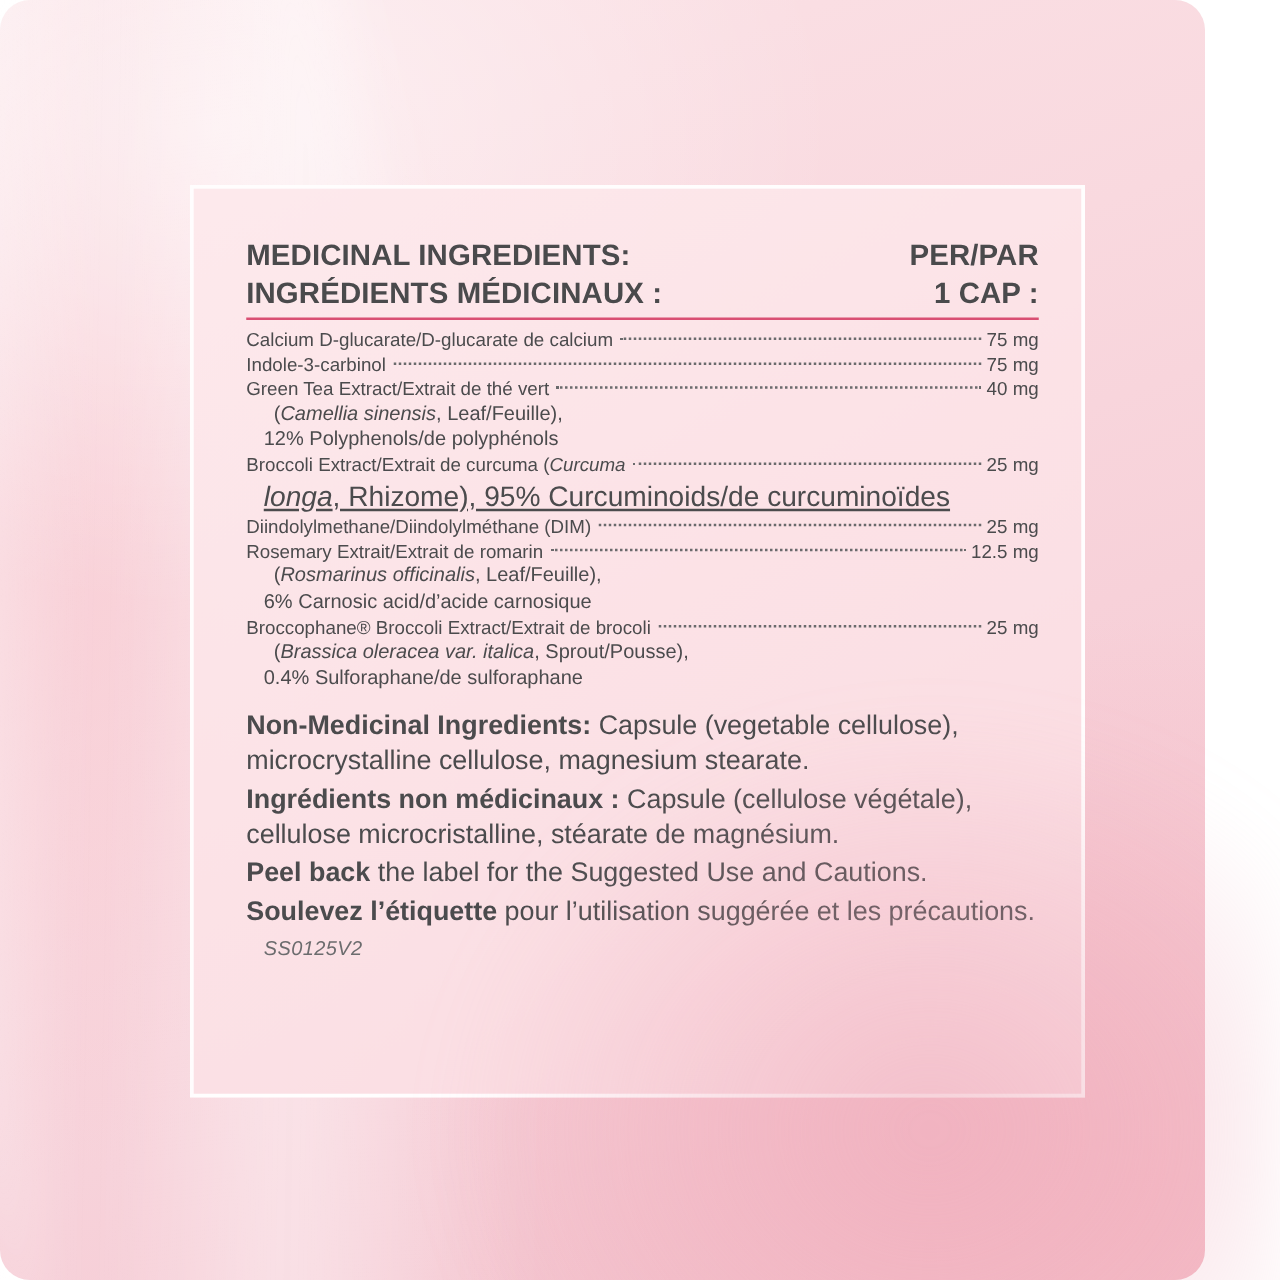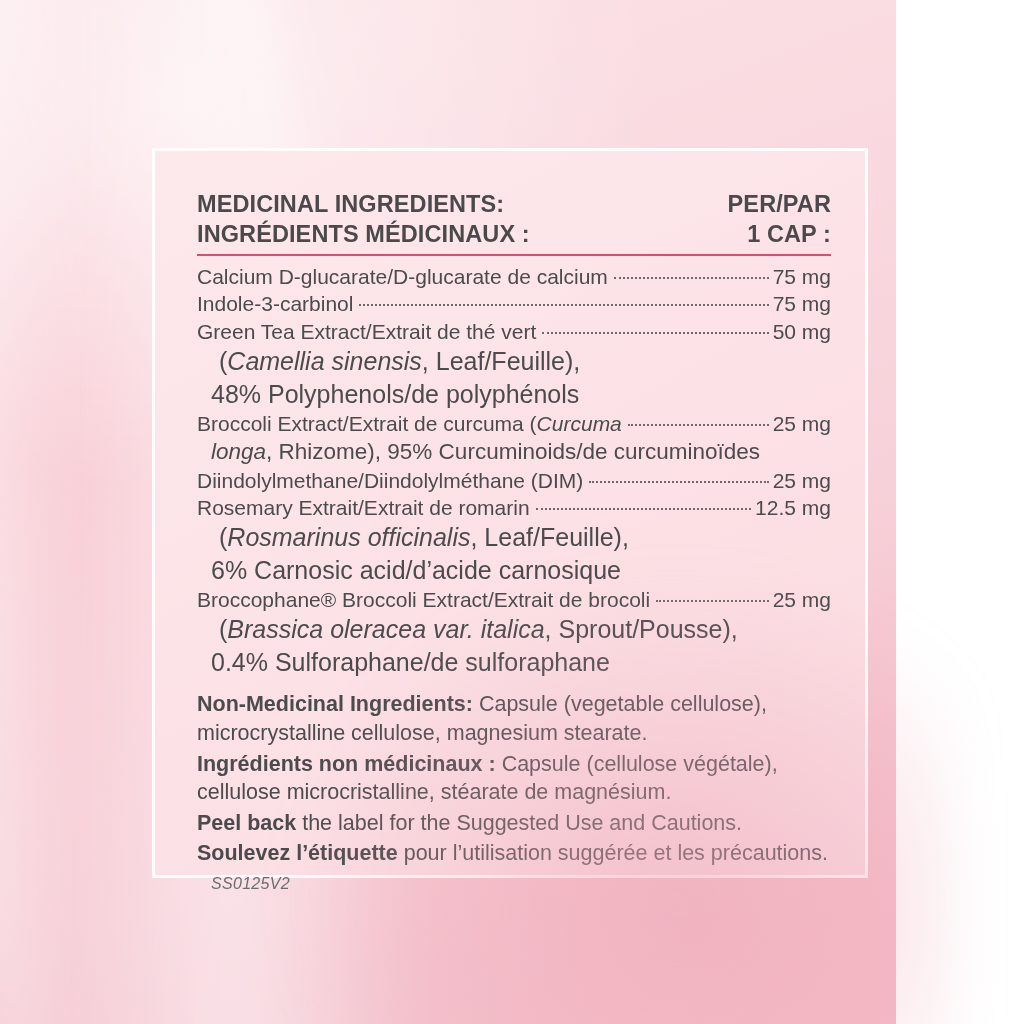--- a/index.html
+++ b/index.html
@@ -9,27 +9,28 @@
   body {
     width: 1024px;
     height: 1024px;
     font-family: "Liberation Sans", sans-serif;
     overflow: hidden;
   }
 
   
   #page {
     position: relative;
-    width: 896px;
+    width: 964px;
     height: 1024px;
     background:
       radial-gradient(ellipse 900px 700px at 18% 10%, rgba(255,255,255,0.55) 0%, rgba(255,255,255,0.0) 55%),
       radial-gradient(ellipse 700px 900px at 0% 40%, rgba(247,196,205,0.75) 0%, rgba(250,215,221,0.0) 60%),
       radial-gradient(ellipse 1000px 800px at 95% 95%, rgba(245,185,196,0.8) 0%, rgba(250,214,221,0.0) 60%),
       linear-gradient(160deg, #fbe3e7 0%, #f9d9df 35%, #f6cdd6 70%, #f3c2cd 100%);
+    border-radius: 24px;
   }
   
   #page::before {
     content: "";
     position: absolute;
     left: -120px;
     top: -60px;
     width: 520px;
     height: 1200px;
     background: linear-gradient(105deg, rgba(255,255,255,0.0) 0%, rgba(255,255,255,0.65) 22%, rgba(255,255,255,0.05) 42%, rgba(255,255,255,0.45) 62%, rgba(255,255,255,0.0) 85%);
@@ -86,50 +87,51 @@
     width: 100%;
   }
 
   
   .ing-list {
     margin-top: 7px;
   }
   .ing-row {
     display: flex;
     align-items: baseline;
-    font-size: 21px;
+    font-size: 15px;
     line-height: 1.30;
     color: #4b4b4d;
     white-space: nowrap;
     justify-content: center;
   }
   .ing-name { flex: 0 0 auto; }
   .leader {
     flex: 1 1 auto;
     margin: 0 4px 0 6px;
     border-bottom: 2.5px dotted #6a6a6c;
     transform: translateY(-5px);
     min-width: 10px;
   }
   .amount { flex: 0 0 auto; text-align: right; }
   .sub {
-    font-size: 25px;
+    font-size: 16px;
     line-height: 1.30;
     color: #4b4b4d;
     padding-left: 22px;
     white-space: nowrap;
   }
   .sub.indent-sm { padding-left: 14px; }
   .ital { font-style: italic; }
   .cont {
     font-size: 22.5px;
     line-height: 1.30;
     color: #4b4b4d;
     padding-left: 14px;
     white-space: nowrap;
+    text-decoration: underline;
   }
 
   
   .para-block { margin-top: 12px; }
   .para {
     font-size: 21.5px;
     line-height: 1.33;
     color: #4b4b4d;
     margin-bottom: 2px;
   }
@@ -174,26 +176,26 @@
 
         <div class="ing-row">
           <span class="ing-name">Indole-3-carbinol</span>
           <span class="leader"></span>
           <span class="amount">75 mg</span>
         </div>
 
         <div class="ing-row">
           <span class="ing-name">Green Tea Extract/Extrait de thé vert</span>
           <span class="leader"></span>
-          <span class="amount">50 mg</span>
+          <span class="amount">40 mg</span>
         </div>
         <div class="sub">
           <span>(</span><span class="ital">Camellia sinensis</span><span>, Leaf/Feuille),</span>
         </div>
-        <div class="sub indent-sm">48% Polyphenols/de polyphénols</div>
+        <div class="sub indent-sm">12% Polyphenols/de polyphénols</div>
 
         <div class="ing-row">
           <span class="ing-name"><span>Broccoli Extract/Extrait de curcuma (</span><span class="ital">Curcuma</span></span>
           <span class="leader"></span>
           <span class="amount">25 mg</span>
         </div>
         <div class="cont">
           <span class="ital">longa</span><span>, Rhizome), 95% Curcuminoids/de curcuminoïdes</span>
         </div>
 

